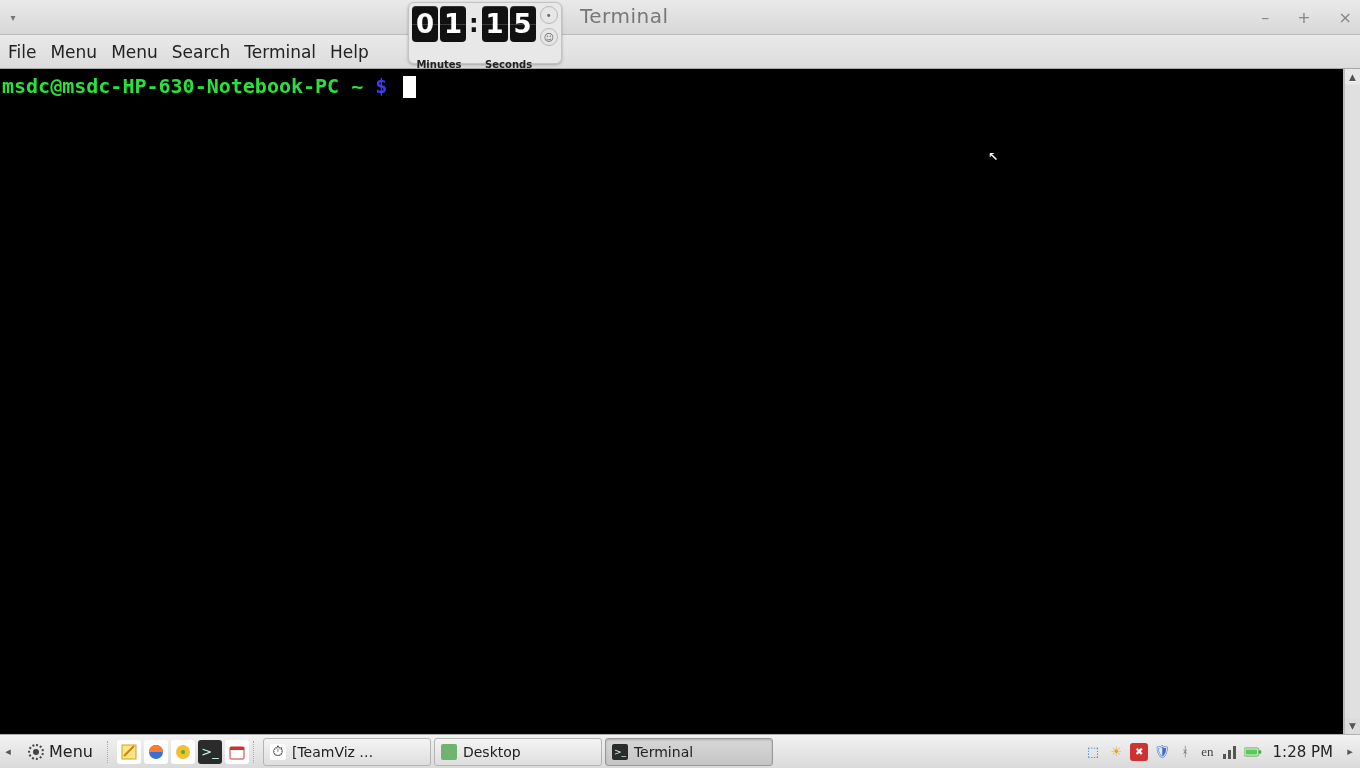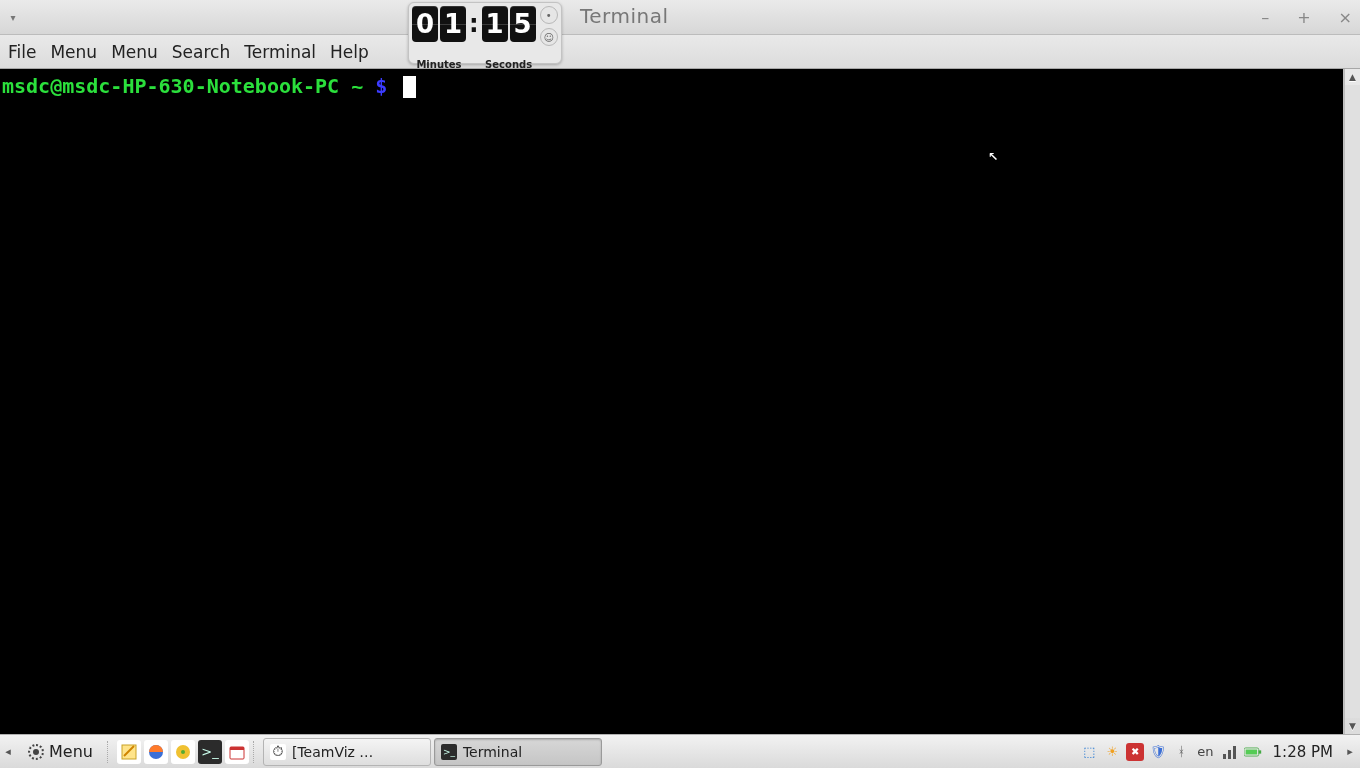--- a/index.html
+++ b/index.html
@@ -157,21 +157,21 @@
   }
   .task-btn.active {
     background:linear-gradient(#d7d7d7,#c5c5c5);
     border-color:#9a9a9a;
     box-shadow: inset 0 1px 2px rgba(0,0,0,0.2);
   }
   .task-btn .ticon { width:16px; height:16px; flex:0 0 16px; border-radius:2px; }
   .spacer { flex:1; }
   .tray { display:flex; align-items:center; gap:5px; padding-right:2px; }
   .tray .ticon { width:18px; height:18px; display:flex; align-items:center; justify-content:center; font-size:13px; }
-  .lang { font-size:13px; color:#444; padding:0 2px; }
+  .lang { font-size:13px; color:#444; padding:0 2px;font-family:Liberation Serif, serif; }
   .clock { font-size:15px; color:#222; padding:0 6px; }
 </style>
 </head>
 <body>
 
 <div class="titlebar">
   <div class="dropdown-arrow">▾</div>
   <div class="window-title">Terminal</div>
   <div class="win-controls">
     <span>–</span>
@@ -257,20 +257,24 @@
         </svg>
     </div>
   </div>
 
   <div class="tb-sep"></div>
 
   <div class="task-group">
     <div class="task-btn">
       <span class="ticon" style="background:#fff;display:flex;align-items:center;justify-content:center;">⏱</span>
       <span>[TeamViz …</span>
+    </div>
+    <div class="task-btn">
+      <span class="ticon" style="background:#6fb36f;"></span>
+      <span>Desktop</span>
     </div>
     <div class="task-btn active">
       <span class="ticon" style="background:#2b2b2b;color:#cfe;display:flex;align-items:center;justify-content:center;font-size:9px;">&gt;_</span>
       <span>Terminal</span>
     </div>
   </div>
 
   <div class="spacer"></div>
 
   <div class="tray">

